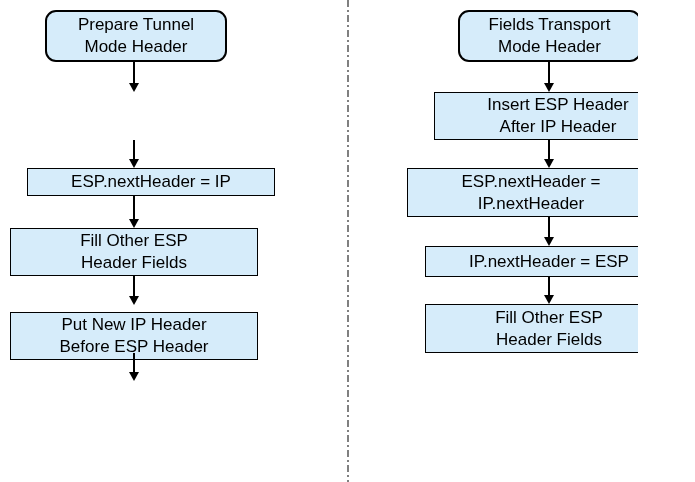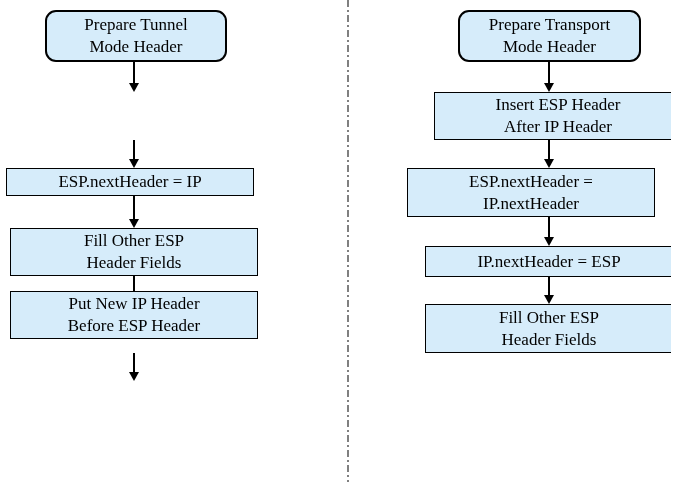--- a/index.html
+++ b/index.html
@@ -7,24 +7,23 @@
     --node-border:#000000;
     --text:#000000;
     --divider:#808080;
     --arrow:#000000;
   }
   html,body{margin:0;padding:0;background:#ffffff;}
   .canvas{
     position:relative;
     width:638px;height:482px;
     background:#ffffff;
-    font-family:Liberation Serif, serif;
+    font-family:Liberation Sans, sans-serif;
     color:var(--text);
     overflow:hidden;
-    padding-left:33px;
   }
   .node{
     position:absolute;
     box-sizing:border-box;
     background:var(--node-fill);
     border:1.5px solid var(--node-border);
     display:flex;
     align-items:center;
     justify-content:center;
     text-align:center;
@@ -82,45 +81,45 @@
     <span class="shaft"></span>
     <span class="head"></span>
   </div>
 
 
   <div class="arrow" style="left:129px;top:140px;height:28px">
     <span class="shaft"></span>
     <span class="head"></span>
   </div>
 
-  <div class="node" style="left:6px;top:168px;width:248px;height:28px">ESP.nextHeader = IP</div>
+  <div class="node" style="left:27px;top:168px;width:248px;height:28px">ESP.nextHeader = IP</div>
 
   <div class="arrow" style="left:129px;top:196px;height:32px">
     <span class="shaft"></span>
     <span class="head"></span>
   </div>
 
   <div class="node" style="left:10px;top:228px;width:248px;height:48px">Fill Other ESP
 Header Fields</div>
 
   <div class="arrow" style="left:129px;top:276px;height:29px">
     <span class="shaft"></span>
     <span class="head"></span>
   </div>
 
-  <div class="node" style="left:10px;top:291px;width:248px;height:48px">Put New IP Header
+  <div class="node" style="left:10px;top:312px;width:248px;height:48px">Put New IP Header
 Before ESP Header</div>
 
   <div class="arrow" style="left:129px;top:353px;height:28px">
     <span class="shaft"></span>
     <span class="head"></span>
   </div>
 
 
-  <div class="node rounded" style="left:458px;top:10px;width:183px;height:52px">Prepare Transport
+  <div class="node rounded" style="left:458px;top:10px;width:183px;height:52px">Fields Transport
 Mode Header</div>
 
   <div class="arrow" style="left:544px;top:62px;height:30px">
     <span class="shaft"></span>
     <span class="head"></span>
   </div>
 
   <div class="node" style="left:434px;top:92px;width:248px;height:48px">Insert ESP Header
 After IP Header</div>
 

